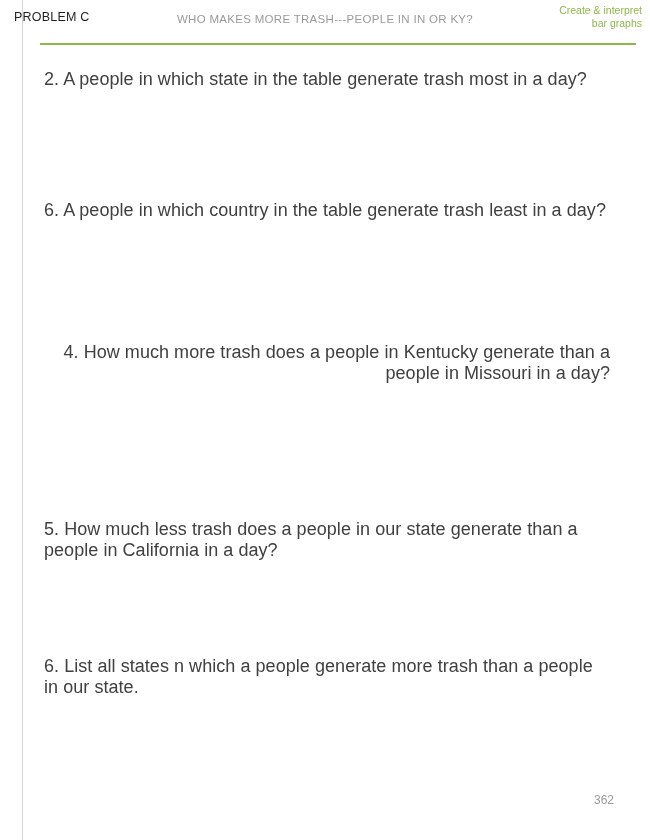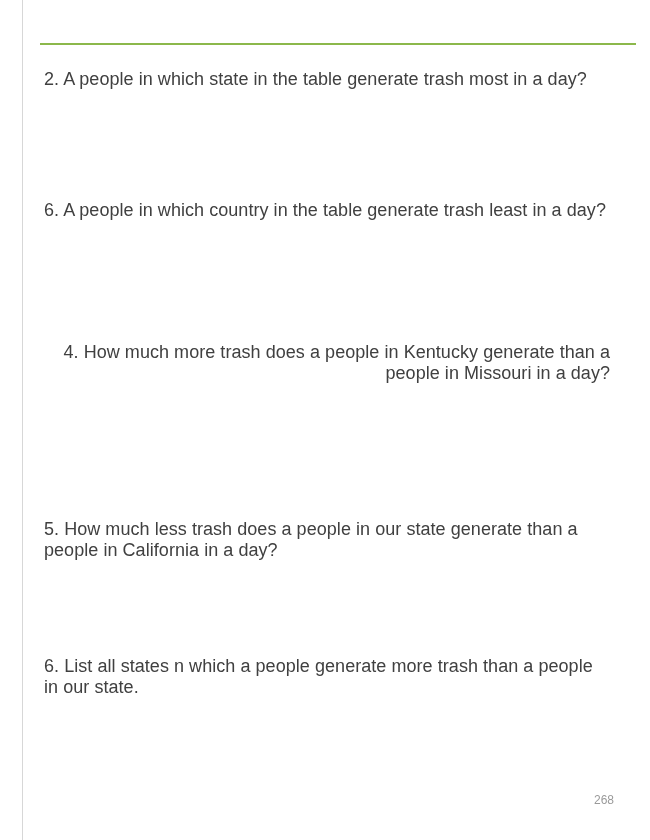--- a/index.html
+++ b/index.html
@@ -104,26 +104,34 @@
     color: #9a9a9a;
   }
 </style>
 </head>
 <body>
 
 <div class="page">
 
   <div class="left-rule"></div>
 
+  <div class="header">
+    <div class="problem-label">PROBLEM C</div>
+    <div class="header-center">WHO MAKES MORE TRASH---PEOPLE IN IN OR KY?</div>
+    <div class="header-right">
+      <span>Create  &amp; interpret</span>
+      <span class="line2">bar graphs</span>
+    </div>
+  </div>
 
   <div class="rule"></div>
 
   <div class="content">
     <div class="question q2">2. A people in which state  in the table generate trash most in a day?</div>
     <div class="question q3">6. A people in which country in the table generate trash least in a day?</div>
     <div class="question q4">4. How much more trash does a people in Kentucky generate than a people in Missouri in a day?</div>
     <div class="question q5">5. How much less trash does a people in our state generate than a people in California in a day?</div>
     <div class="question q6">6. List all states n which a people generate more trash than a people in our state.</div>
   </div>
 
-  <div class="page-number">268</div>
+  <div class="page-number">362</div>
 
 </div>
 
 </body></html>

